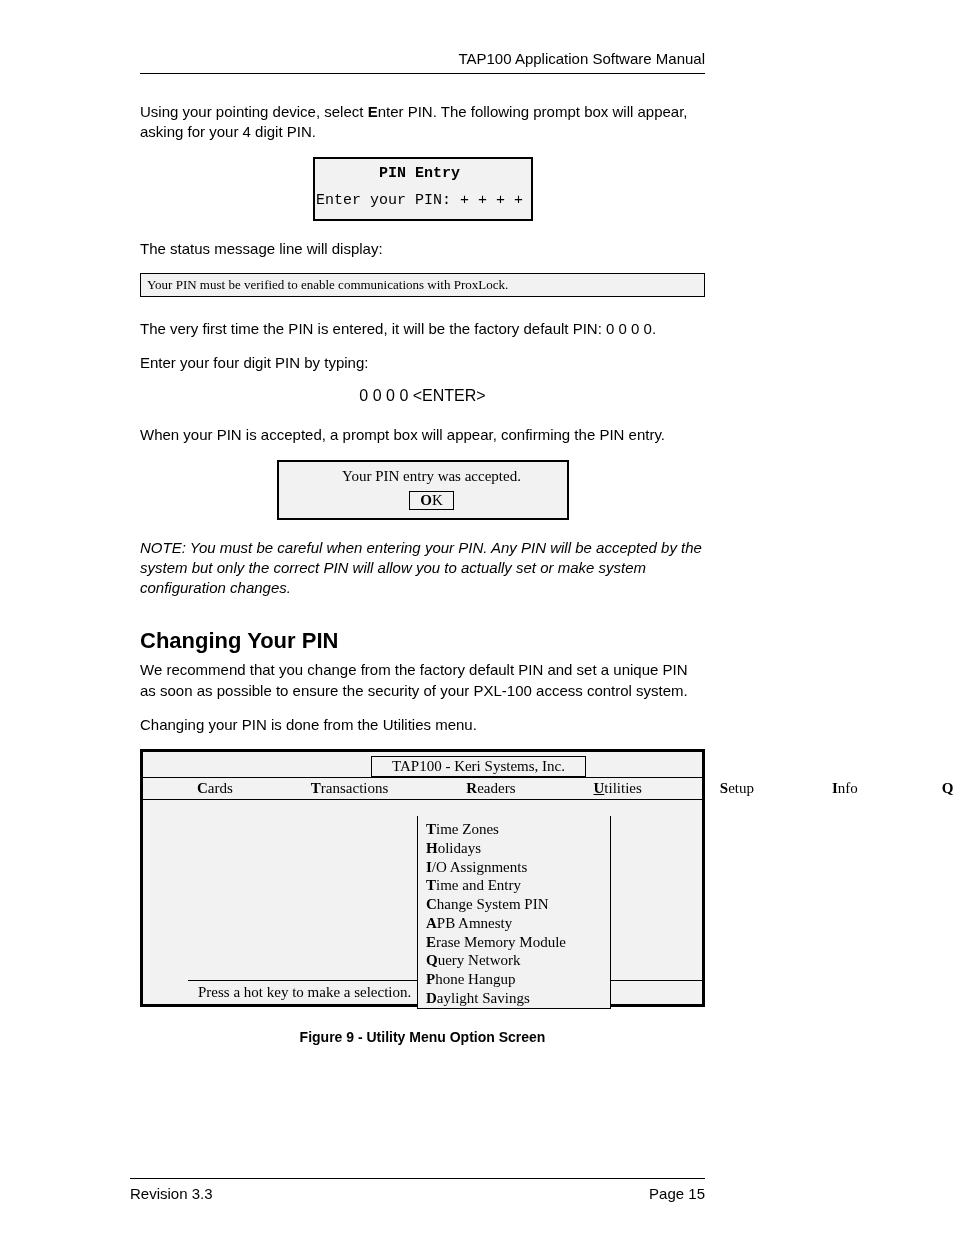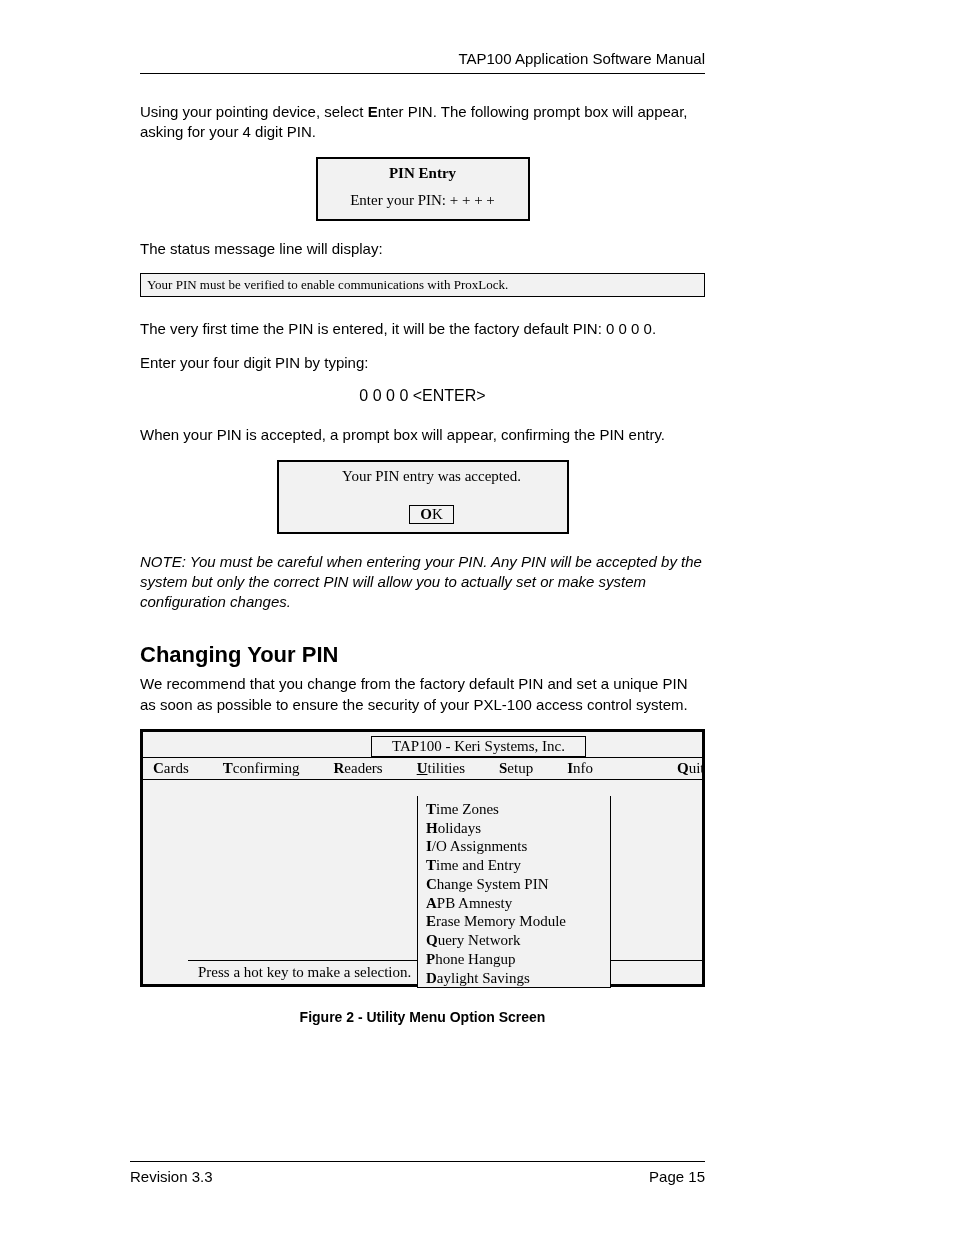--- a/index.html
+++ b/index.html
@@ -32,22 +32,22 @@
     font-size: 15px;
     line-height: 1.35;
     margin: 0 0 14px 0;
   }
   .bold-letter { font-weight: bold; }
   .pin-entry-box {
     width: 210px;
     margin: 10px auto 18px auto;
     border: 2px solid #000;
     background: #f2f2f2;
-    padding: 6px 0 10px 0;
-    font-family: Liberation Serif, serif;
+    padding: 6px 6px 10px 0;
+    font-family: Liberation Mono, monospace;
     text-align: center;
   }
   .pin-entry-title {
     font-weight: bold;
     font-size: 15px;
     margin-bottom: 10px;
   }
   .pin-entry-text {
     font-size: 15px;
   }
@@ -71,21 +71,21 @@
     background: #f2f2f2;
     padding: 6px 0 8px 18px;
     font-family: "Times New Roman", Times, serif;
     text-align: center;
     font-size: 15px;
   }
   .ok-button {
     border: 1px solid #000;
     display: inline-block;
     padding: 0 10px;
-    margin-top: 20px;
+    margin-top: 6px;
     font-size: 15px;
     background: #f2f2f2;
   }
   .note-text {
     font-style: italic;
     font-size: 15px;
     line-height: 1.35;
     margin-bottom: 30px;
   }
   .section-heading {
@@ -113,20 +113,21 @@
   .util-menubar {
     border-top: 1px solid #000;
     border-bottom: 1px solid #000;
     display: flex;
     padding: 2px 10px;
     gap: 0;
   }
   .util-menubar .menu-item {
     padding: 0 18px 0 0;
     margin-right: 16px;
+    margin-left: 44px;
   }
   .util-menubar .menu-item.quit {
     margin-left: 50px;
   }
   .util-dropdown-wrap {
     position: relative;
     height: 180px;
   }
   .util-dropdown {
     position: absolute;
@@ -151,21 +152,21 @@
   .figure-caption {
     text-align: center;
     font-weight: bold;
     font-size: 14px;
     margin-top: 22px;
   }
   .footer {
     position: absolute;
     left: 130px;
     right: 130px;
-    bottom: 50px;
+    bottom: 33px;
   }
   .footer-rule {
     border: none;
     border-top: 1px solid #000;
     margin: 0 0 6px 0;
   }
   .footer-row {
     display: flex;
     justify-content: space-between;
     font-size: 15px;
@@ -205,28 +206,29 @@
     <div>Your PIN entry was accepted.</div>
     <div class="ok-button">
       <span class="bold-letter">O</span><span>K</span>
     </div>
   </div>
 
   <p class="note-text">NOTE: You must be careful when entering your PIN. Any PIN will be accepted by the system but only the correct PIN will allow you to actually set or make system configuration changes.</p>
 
   <h2 class="section-heading">Changing Your PIN</h2>
   <p class="body-text" style="margin-top:2px">We recommend that you change from the factory default PIN and set a unique PIN as soon as possible to ensure the security of your PXL-100 access control system.</p>
+  <p class="body-text">Changing your PIN is done from the Utilities menu.</p>
 
   <div class="util-window">
     <div class="util-title-row">
       <div class="util-title">TAP100 - Keri Systems, Inc.</div>
     </div>
     <div class="util-menubar">
       <span class="menu-item"><span class="bold-letter">C</span><span>ards</span></span>
-      <span class="menu-item"><span class="bold-letter">T</span><span>confirming</span></span>
+      <span class="menu-item"><span class="bold-letter">T</span><span>ransactions</span></span>
       <span class="menu-item"><span class="bold-letter">R</span><span>eaders</span></span>
       <span class="menu-item"><span class="bold-letter ul">U</span><span>tilities</span></span>
       <span class="menu-item"><span class="bold-letter">S</span><span>etup</span></span>
       <span class="menu-item"><span class="bold-letter">I</span><span>nfo</span></span>
       <span class="menu-item quit"><span class="bold-letter">Q</span><span>uit</span></span>
     </div>
     <div class="util-dropdown-wrap">
       <div class="util-dropdown" id="util-dropdown">
           <div><span class="bold-letter">T</span><span>ime Zones</span></div>
           <div><span class="bold-letter">H</span><span>olidays</span></div>
@@ -236,21 +238,21 @@
           <div><span class="bold-letter">A</span><span>PB Amnesty</span></div>
           <div><span class="bold-letter">E</span><span>rase Memory Module</span></div>
           <div><span class="bold-letter">Q</span><span>uery Network</span></div>
           <div><span class="bold-letter">P</span><span>hone Hangup</span></div>
           <div><span class="bold-letter">D</span><span>aylight Savings</span></div>
         </div>
     </div>
     <div class="util-status">Press a hot key to make a selection.</div>
   </div>
 
-  <div class="figure-caption">Figure 2 - Utility Menu Option Screen</div>
+  <div class="figure-caption">Figure 9 - Utility Menu Option Screen</div>
 
   <div class="footer">
     <hr class="footer-rule">
     <div class="footer-row">
       <span>Revision 3.3</span>
       <span>Page 15</span>
     </div>
   </div>
 
 </div>

